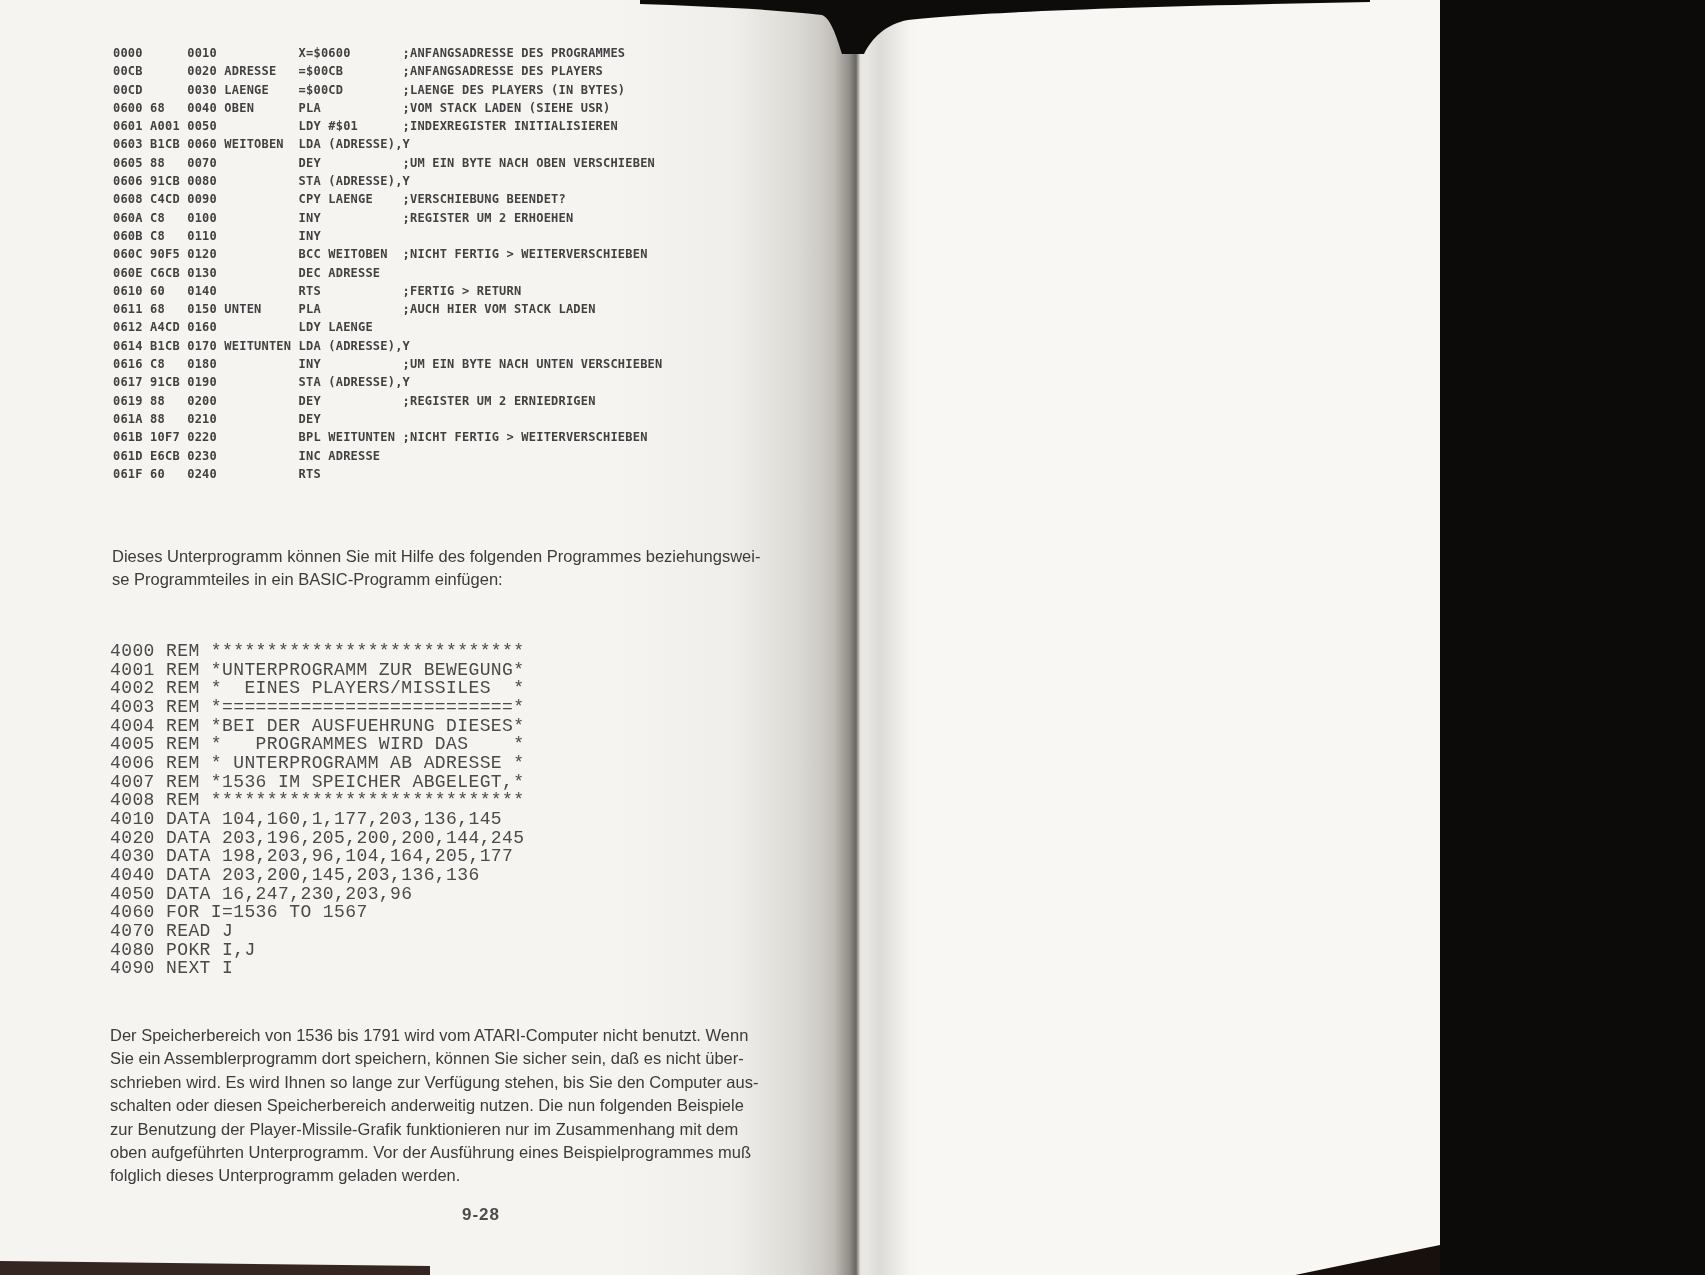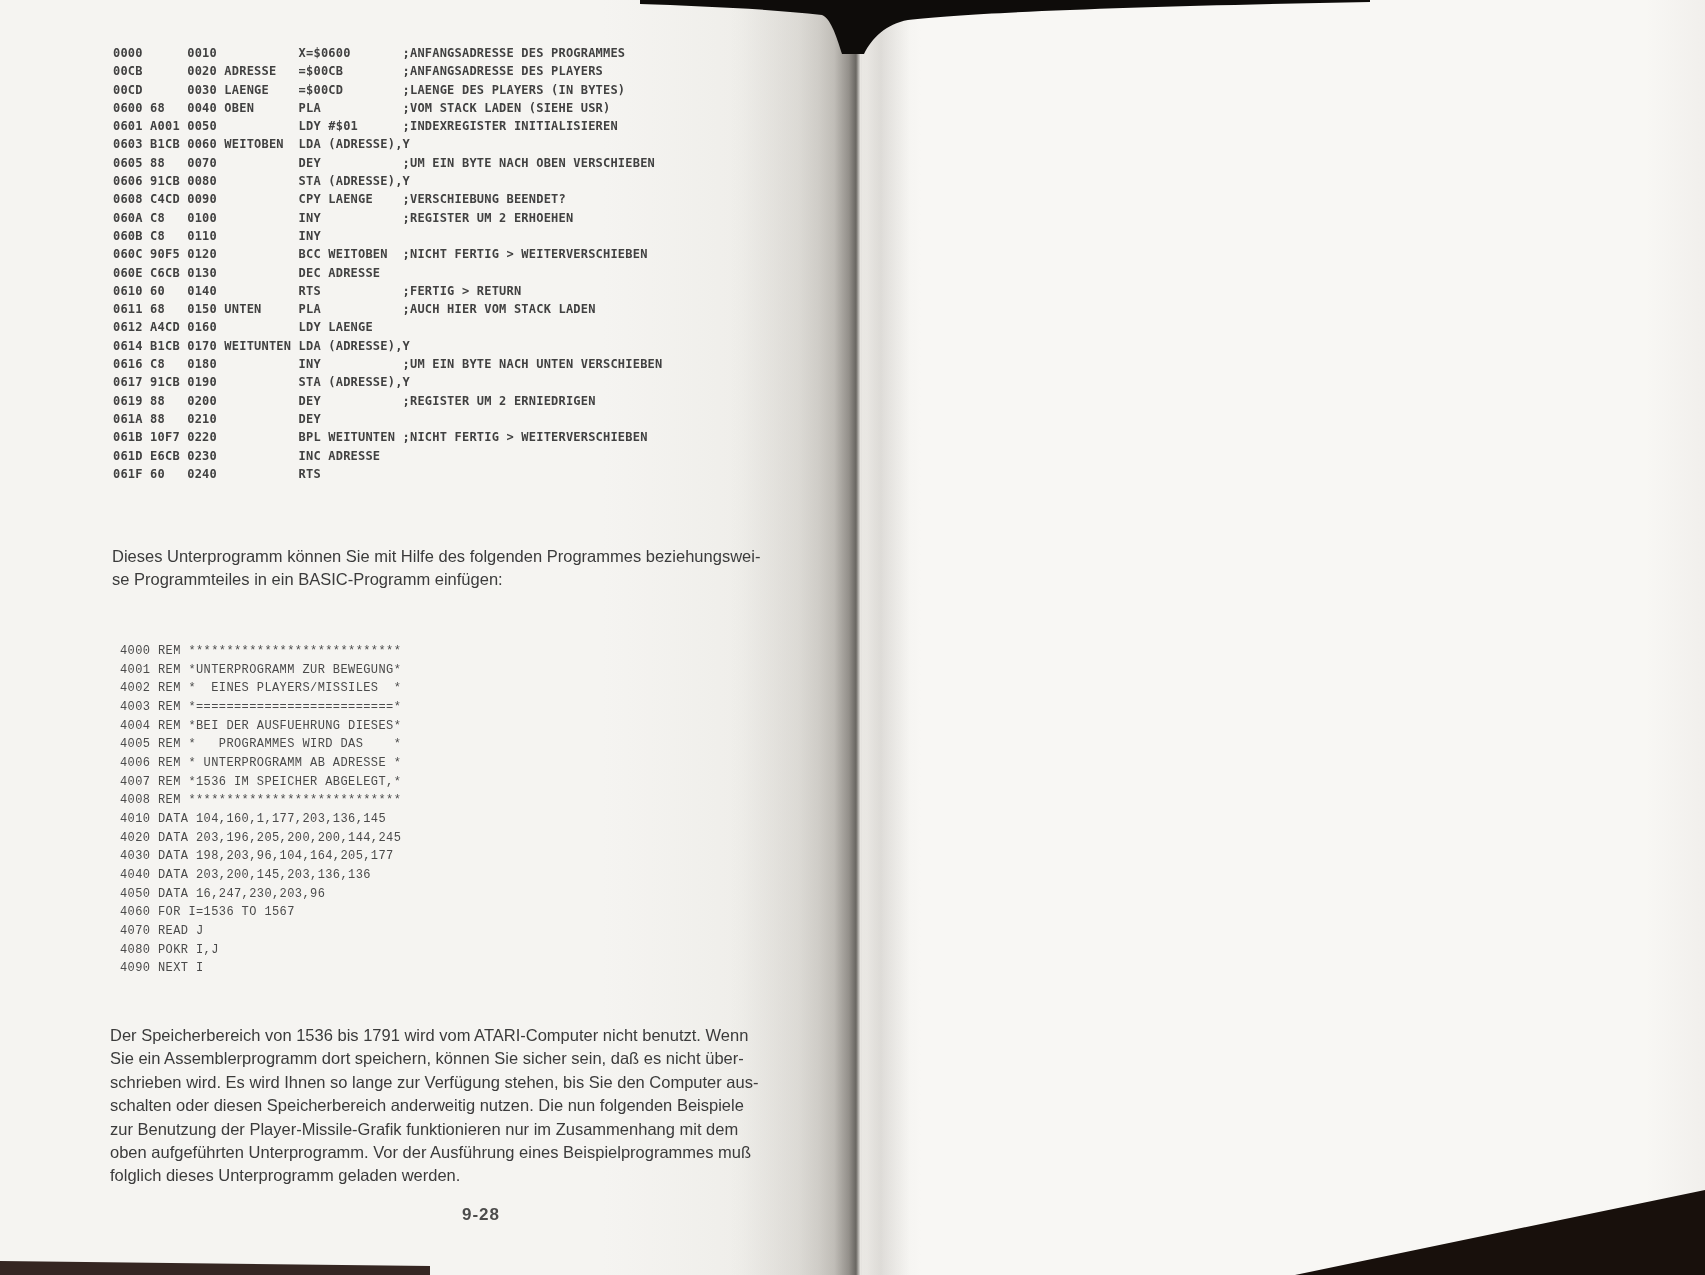--- a/index.html
+++ b/index.html
@@ -1,16 +1,16 @@
 <!DOCTYPE html>
 <html><head>
 <meta charset="utf-8">
 <style>
   html,body{margin:0;padding:0;background:#0d0b09;}
-  .photo{position:relative;width:1705px;height:1275px;background:#d946ef;overflow:hidden;
+  .photo{position:relative;width:1440px;height:1275px;background:#d946ef;overflow:hidden;
          font-family:"Liberation Sans",sans-serif;}
   .page{position:absolute;top:0;height:1275px;}
   .page-left{left:0;width:862px;
     background:linear-gradient(90deg,#f5f4f1 0%,#f5f4f1 70%,#efeeea 86%,#e2e0db 95%,#c7c4be 100%);}
   .page-right{left:862px;width:843px;
     background:linear-gradient(90deg,#dcd9d4 0%,#f1f0ed 2.5%,#f8f7f4 7%,#f8f7f4 93%,#f1efec 100%);}
   .gutter{position:absolute;left:730px;top:0;width:180px;height:1275px;pointer-events:none;
     background:linear-gradient(90deg,
       rgba(0,0,0,0) 0%,
       rgba(95,88,80,0.07) 38%,
@@ -24,21 +24,21 @@
   .edges{position:absolute;left:0;top:0;width:1705px;height:1275px;pointer-events:none;}
   pre{margin:0;white-space:pre;}
   .asm{position:absolute;left:113px;top:44px;
        font-family:"DejaVu Sans Mono",monospace;font-size:12px;line-height:18.3px;
        font-weight:bold;letter-spacing:0.2px;color:#414141;}
   .body-text{position:absolute;font-family:"Liberation Sans",sans-serif;
        font-size:16.5px;color:#3b3b3b;}
   .intro{left:112px;top:545px;line-height:23.4px;}
   .left-par{left:110px;top:1024px;line-height:23.4px;}
   .code{position:absolute;font-family:"Liberation Mono",monospace;color:#4a4a4a;}
-  .basic-left{left:110px;top:642px;font-size:12px;line-height:18.65px;letter-spacing:0.4px;margin-left:10px;}
+  .basic-left{left:110px;top:642px;font-size:18px;line-height:18.65px;letter-spacing:0.4px;}
   .pagenum{position:absolute;font-family:"Liberation Sans",sans-serif;font-size:17px;
        font-weight:bold;color:#4c4c4c;letter-spacing:1px;}
   .pn-left{left:430px;top:1205px;width:70px;text-align:right;}
 </style>
 </head>
 <body>
 
 <div class="photo">
 
   <div class="page page-left">

